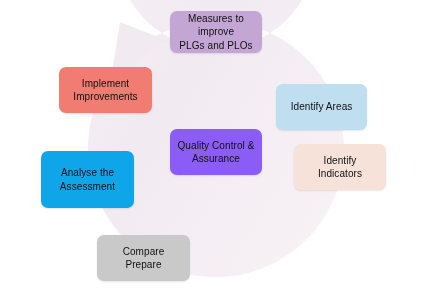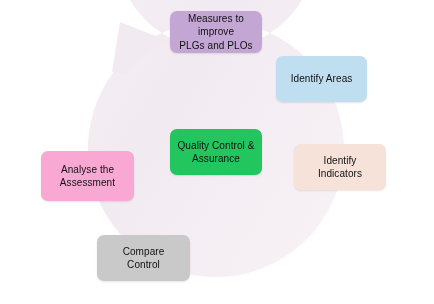--- a/index.html
+++ b/index.html
@@ -73,39 +73,43 @@
     <g>
       <path d="M 112 72 L 120 22 L 171 42 L 152 50 L 138 60 L 126 74 Z" fill="#F2EAF1"></path>
     </g>
   </svg>
 
   <div class="node-box" style="left:170px; top:11px; width:92px; height:42px; background:#C3A6D4;">
     <span class="node-label">Measures to improve
 PLGs and PLOs</span>
   </div>
 
-  <div class="node-box" style="left:276px; top:56px; width:91px; height:46px; background:#BFDEF0;">
+  <div class="node-box" style="left:276px; top:84px; width:91px; height:46px; background:#BFDEF0;">
     <span class="node-label">Identify Areas</span>
   </div>
 
   <div class="node-box" style="left:294px; top:144px; width:92px; height:46px; background:#F6E2D8;">
     <span class="node-label">Identify
 Indicators</span>
   </div>
 
 
   <div class="node-box" style="left:97px; top:235px; width:93px; height:46px; background:#C9C9C9;">
     <span class="node-label">Compare
-Control</span>
+Prepare</span>
   </div>
 
-  <div class="node-box" style="left:41px; top:151px; width:93px; height:50px; background:#f9a8d4;">
+  <div class="node-box" style="left:41px; top:151px; width:93px; height:57px; background:#0ea5e9;">
     <span class="node-label">Analyse the
 Assessment</span>
   </div>
 
+  <div class="node-box" style="left:59px; top:67px; width:93px; height:46px; background:#F07C72;">
+    <span class="node-label">Implement
+Improvements</span>
+  </div>
 
-  <div class="node-box" style="left:170px; top:129px; width:92px; height:46px; background:#22c55e;">
+  <div class="node-box" style="left:170px; top:129px; width:92px; height:46px; background:#8b5cf6;">
     <span class="node-label">Quality Control &amp;
 Assurance</span>
   </div>
 
 </div>
 
 </body></html>

